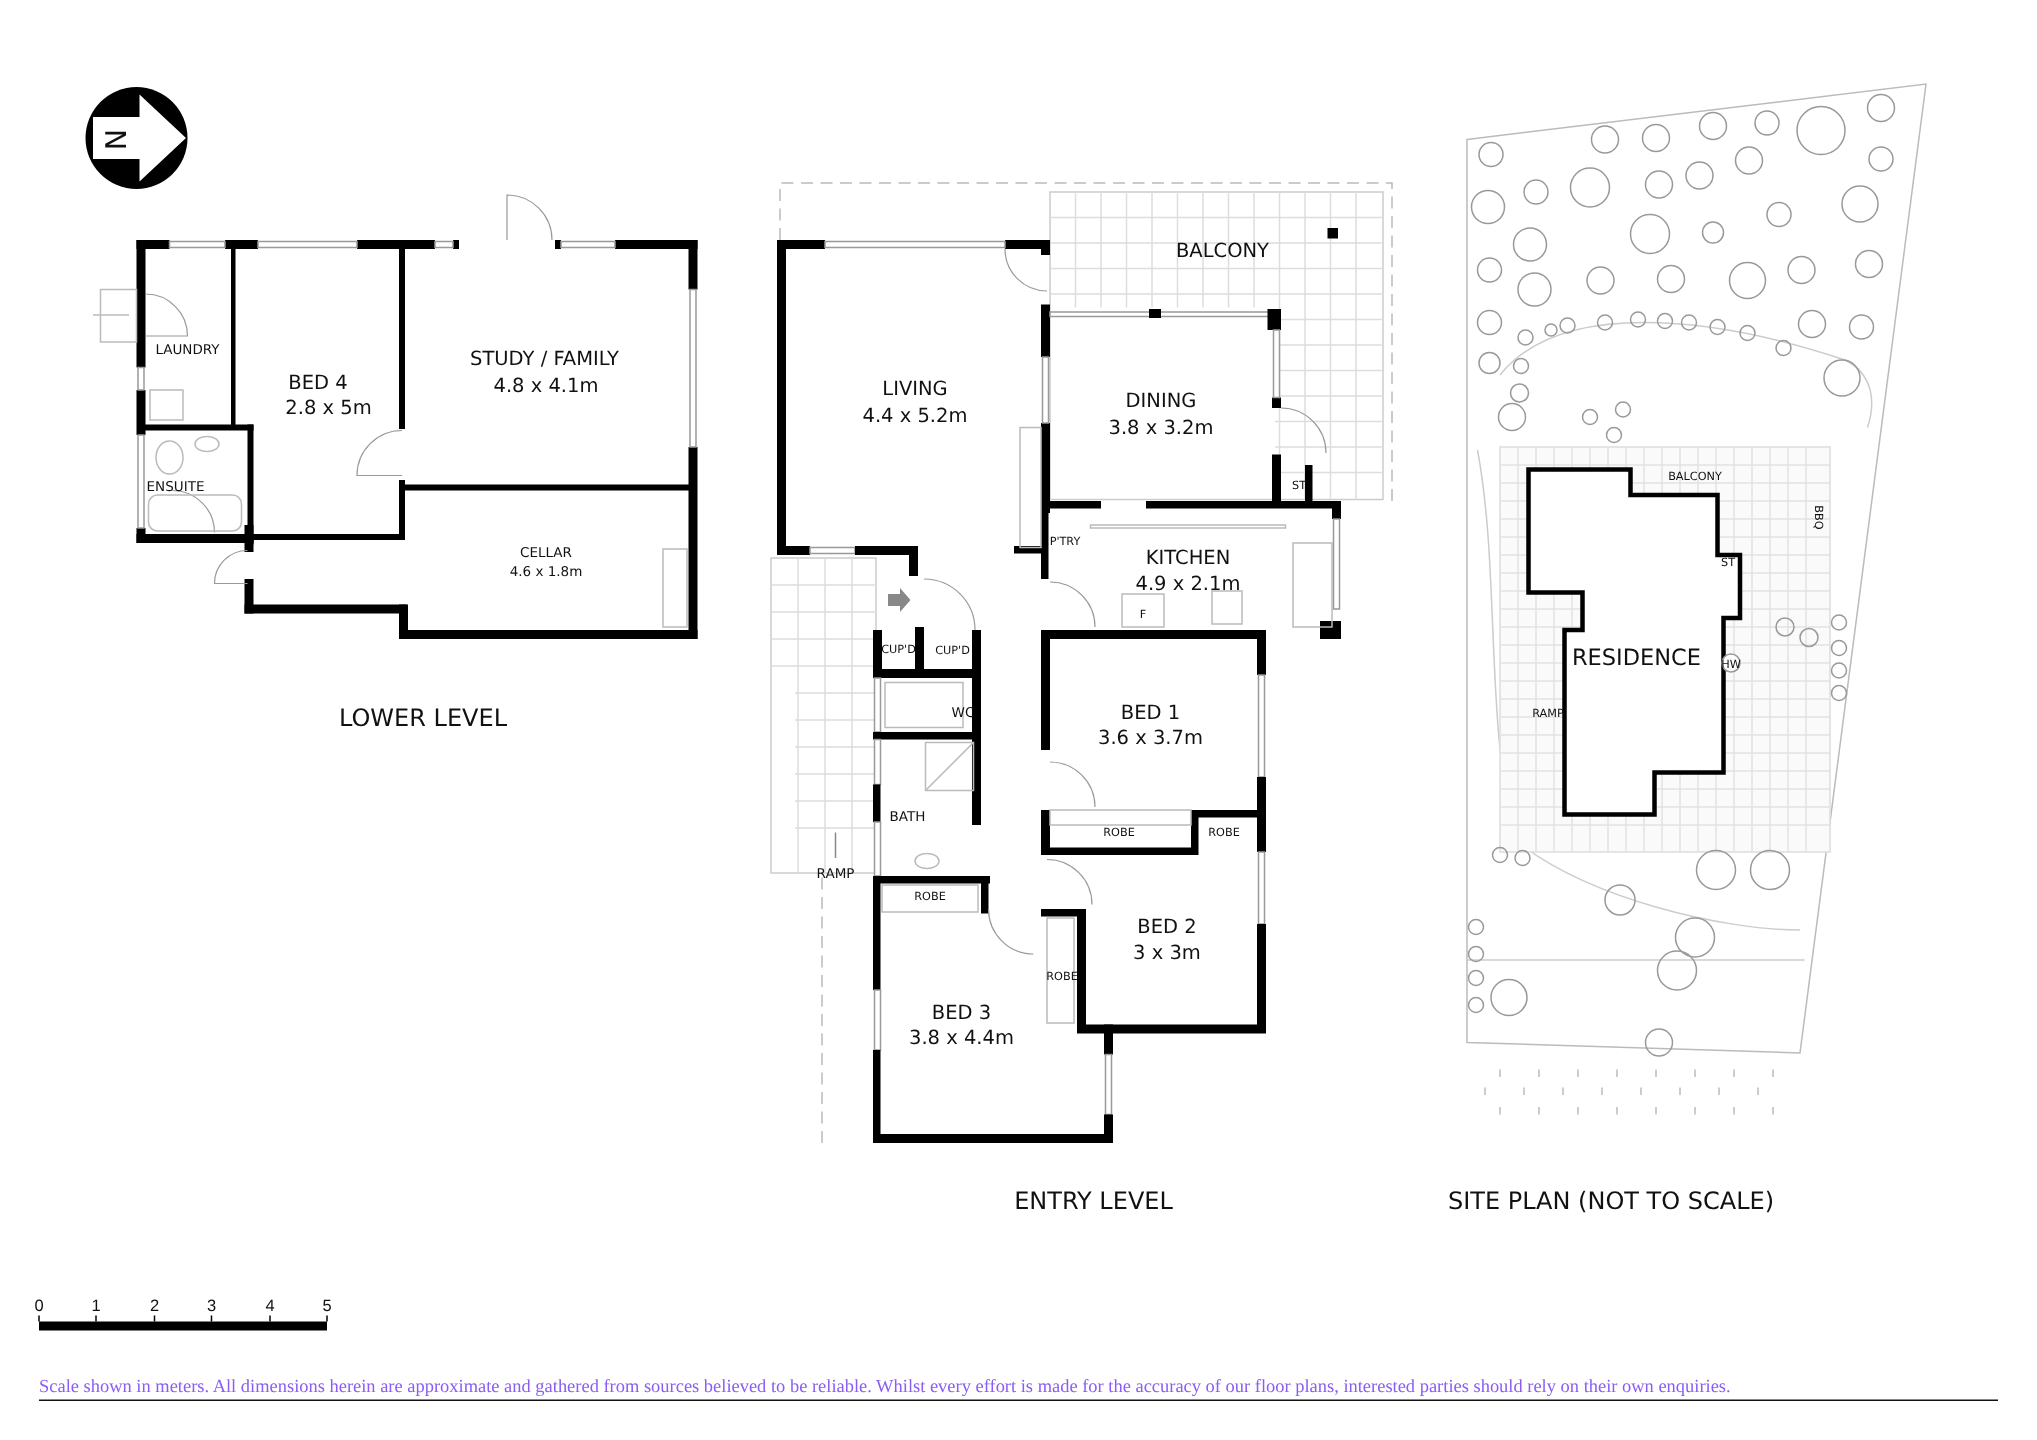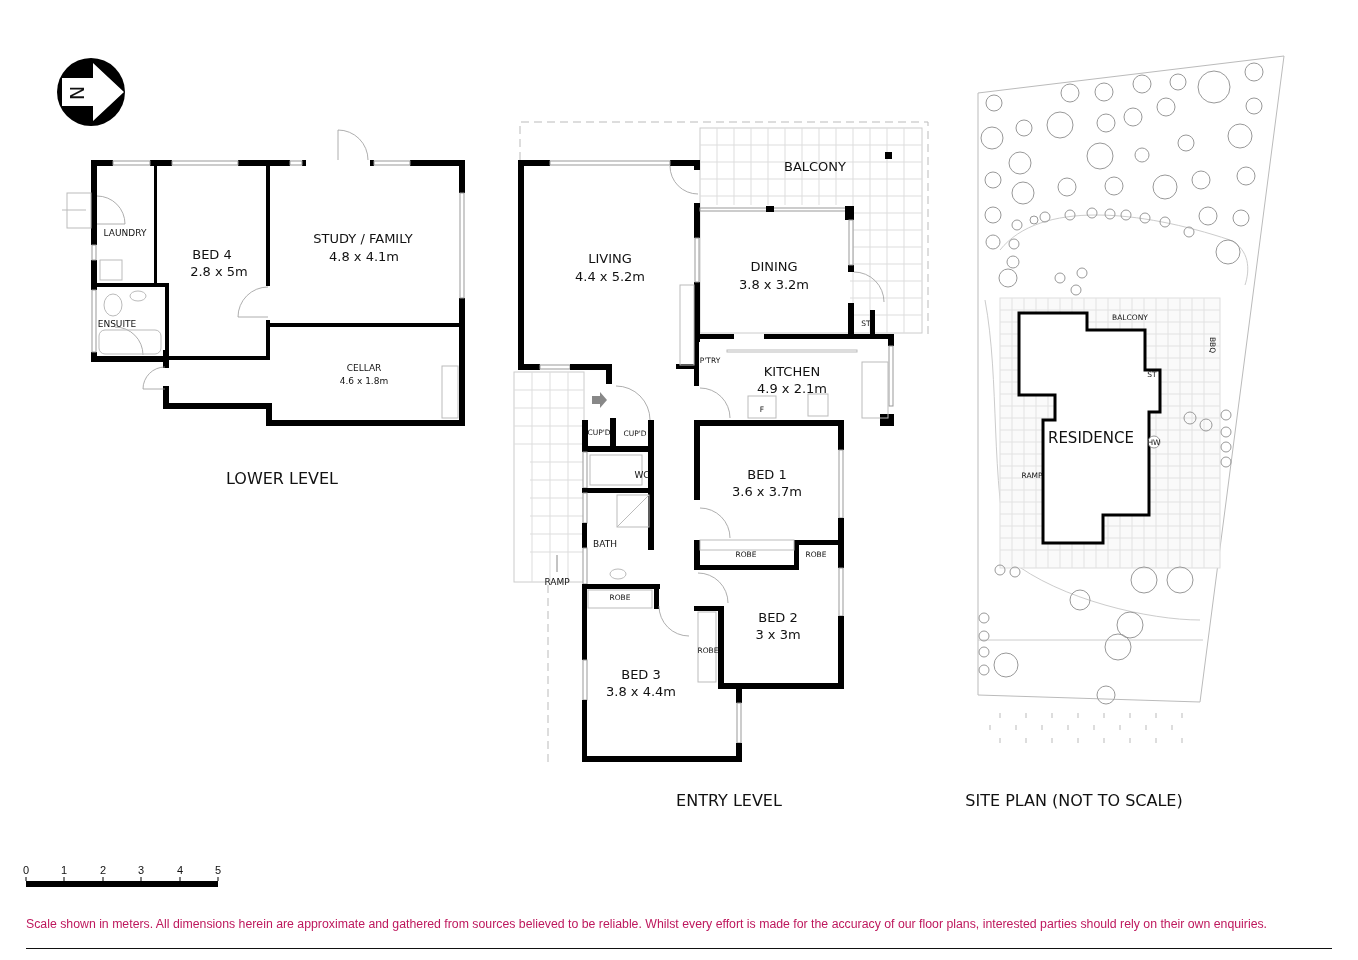--- a/index.html
+++ b/index.html
@@ -11,21 +11,21 @@
   .small { font-size:9px; }
   .tiny { font-size:7.5px; }
   .level { font-size:16px; }
   .site-res { font-size:15px; }
   .wall { fill:#000; }
   .thin { stroke:#bbb; stroke-width:1; fill:none; }
   .win { stroke:#999; stroke-width:1; fill:#fff; }
   .door { stroke:#999; stroke-width:0.8; fill:none; }
   .dash { stroke:#bbb; stroke-width:1; fill:none; stroke-dasharray:8 5; }
   .scale-tick { font-family:"Liberation Sans", sans-serif; font-size:11px; fill:#111; text-anchor:middle; }
-  #disclaimer { position:absolute; left:26px; top:917px; width:1306px; font-family:Liberation Sans, sans-serif; font-size:12.3px; color:#be185d; border-bottom:1.5px solid #111; padding-bottom:17px; white-space:nowrap; }
+  #disclaimer { position:absolute; left:26px; top:917px; width:1306px; font-family:Liberation Serif, serif; font-size:12.3px; color:#8b5cf6; border-bottom:1.5px solid #111; padding-bottom:1px; white-space:nowrap; }
 </style>
 </head>
 <body>
 
 <svg id="plan" viewBox="0 0 1358 960" xmlns="http://www.w3.org/2000/svg">
 
   <g>
     <circle cx="91" cy="92" r="34" fill="#000"></circle>
     <polygon points="62,78 93,78 93,63 124,92 93,121 93,106 62,106" fill="#fff"></polygon>
     <text x="78" y="99" class="lbl" style="font-size:19px;" transform="rotate(-90 78 93)">N</text>

